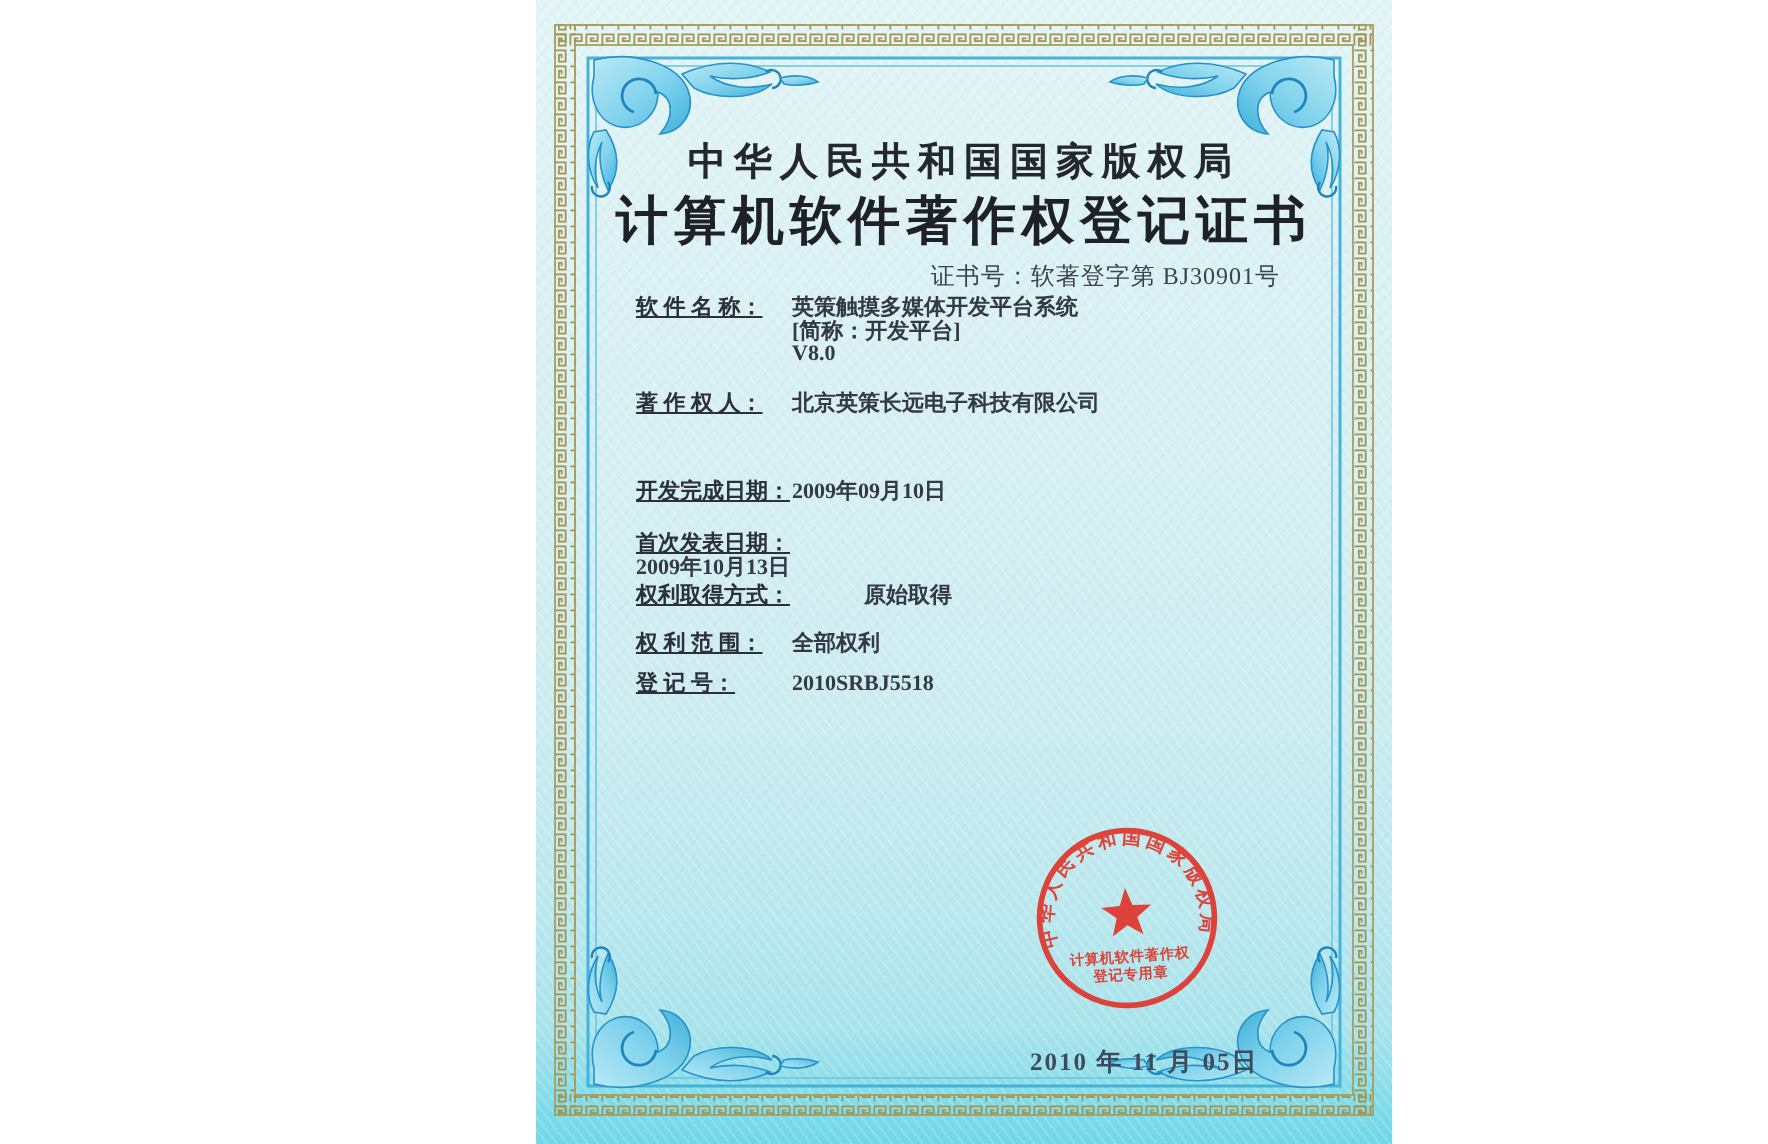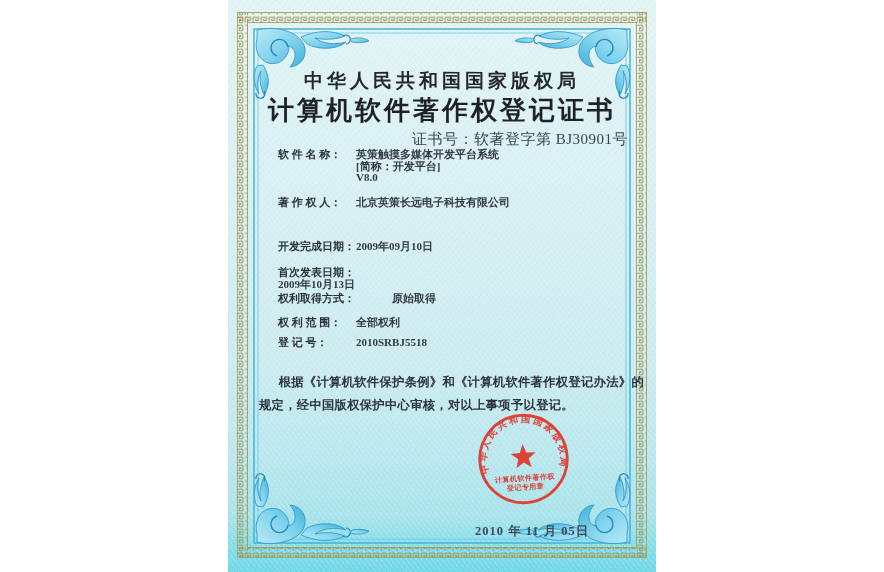--- a/index.html
+++ b/index.html
@@ -1,18 +1,19 @@
 <!DOCTYPE html>
 <html><head>
 <meta charset="utf-8">
 <style>
   html,body{margin:0;padding:0;background:#ffffff;}
   .photo{
     position:relative;width:768px;height:572px;background:#ffffff;overflow:hidden;
     font-family:"Liberation Serif","DejaVu Serif",serif;
+    margin-left:40px;
   }
   .cert{
     position:absolute;left:228px;top:0;width:428px;height:572px;
     background:linear-gradient(180deg,#e3f4f5 0%,#d7eff2 40%,#cdecf0 62%,#bde8ee 78%,#a9e3eb 90%,#7edbe8 97%,#6fd7e6 100%);
     overflow:hidden;
   }
   
   .cert::before{
     content:"";position:absolute;inset:0;pointer-events:none;opacity:.35;
     background:
@@ -23,26 +24,26 @@
   .content{position:absolute;inset:0;z-index:3;color:#2c313c;}
   .authority{
     position:absolute;top:68px;left:0;width:100%;text-align:center;
     font-size:19px;font-weight:bold;letter-spacing:4px;color:#24272e;white-space:nowrap;
   }
   .title{
     position:absolute;top:93px;left:0;width:100%;text-align:center;
     font-size:26px;font-weight:bold;letter-spacing:3px;color:#1e2128;white-space:nowrap;
   }
   .certno{
-    position:absolute;top:130px;right:28px;font-size:15px;letter-spacing:.5px;color:#3a4350;white-space:nowrap;
+    position:absolute;top:130px;right:56px;font-size:12px;letter-spacing:.5px;color:#3a4350;white-space:nowrap;
   }
   .row{position:absolute;left:50px;display:flex;font-size:11px;white-space:pre-line;}
   .row .lab{display:inline-block;width:78px;font-weight:bold;color:#2b303b;flex:none;}
   .row .val{display:inline-block;line-height:11.5px;color:#333a46;font-weight:600;}
-  .row .lab{line-height:11.5px;}
+  .row .lab{line-height:11.5px;text-decoration:underline;}
   .r0{top:149px;}.r1{top:197px;}.r2{top:241px;}.r3{top:267px;flex-direction:column;}.r4{top:293px;gap:36px;}.r5{top:317px;}.r6{top:337px;}
   .statement{
     position:absolute;left:31px;top:371px;width:370px;font-size:12.3px;letter-spacing:.3px;
     color:#2e333e;font-weight:600;
   }
   .statement .ln{white-space:nowrap;line-height:22.5px;}
   .statement .ln1{text-indent:1.6em;}
   .seal{
     position:absolute;left:247px;top:412px;width:97px;height:94px;z-index:4;
     transform:rotate(-4deg);opacity:.93;mix-blend-mode:multiply;
@@ -134,24 +135,20 @@
       </div>
       <div class="row r5">
         <span class="lab">权 利 范 围：</span>
         <span class="val">全部权利</span>
       </div>
       <div class="row r6">
         <span class="lab">登  记  号：</span>
         <span class="val">2010SRBJ5518</span>
       </div>
 
-      <div class="statement">
-        <div class="ln ln1">根据《计算机软件保护条例》和《计算机软件著作权登记办法》的</div>
-        <div class="ln">规定，经中国版权保护中心审核，对以上事项予以登记。</div>
-      </div>
 
       <div class="issue-date">2010 年 11 月 05日</div>
 
       <svg class="seal" viewBox="0 0 100 100" aria-hidden="true">
         <circle cx="50" cy="50" r="46.5" fill="none" stroke="#e0362c" stroke-width="3"></circle>
         <path id="sealArc" d="M 13,64 A 39.5,39.5 0 1 1 87,64" fill="none"></path>
         <text font-size="10" fill="#e0362c" letter-spacing="2.4" font-weight="bold">
           <textPath href="#sealArc" startOffset="50%" text-anchor="middle">中华人民共和国国家版权局</textPath>
         </text>
         <polygon fill="#e0362c" points="50,34 53.4,43.3 63.3,43.7 55.5,49.8 58.2,59.3 50,53.8 41.8,59.3 44.5,49.8 36.7,43.7 46.6,43.3"></polygon>

